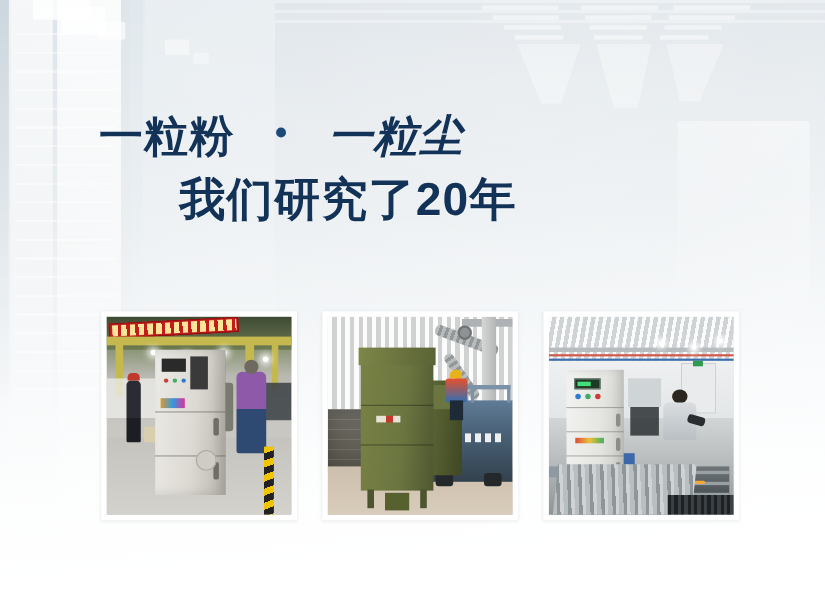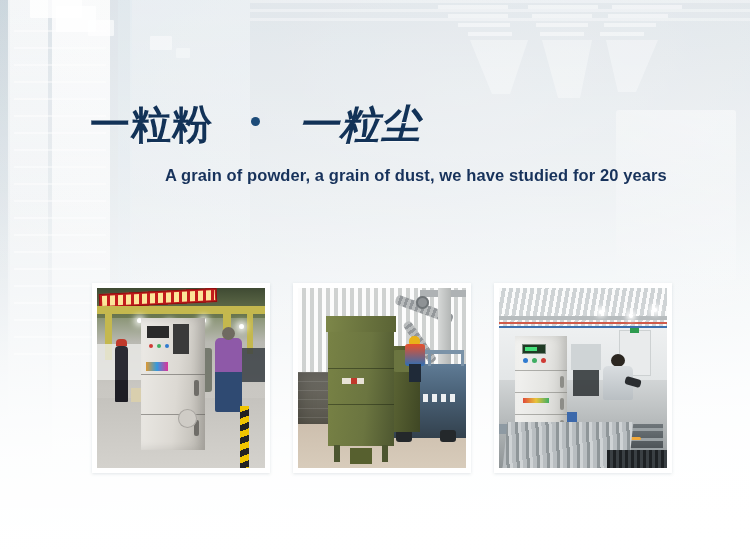--- a/index.html
+++ b/index.html
@@ -368,21 +368,21 @@
   <div class="bg-layer bg-right-eq"></div>
   <div class="bg-layer bg-veil"></div>
   <div class="bg-layer bg-veil2"></div>
 
   <div class="headline">
     <div class="title-line title-line1">
       <span>一粒粉</span>
       <span class="dot"></span>
       <span class="seg2">一粒尘</span>
     </div>
-    <div class="subtitle">A grain of powder, a grain of dust, we have studied for 20 years</div>
+    <div class="title-line title-line2">我们研究了20年</div>
   </div>
 
   <div class="photo-row">
 
     <div class="photo-card">
       <div class="photo ph1">
         <div class="ceiling"></div>
         <div class="redbanner">
             <div class="txt"></div>
           </div>

